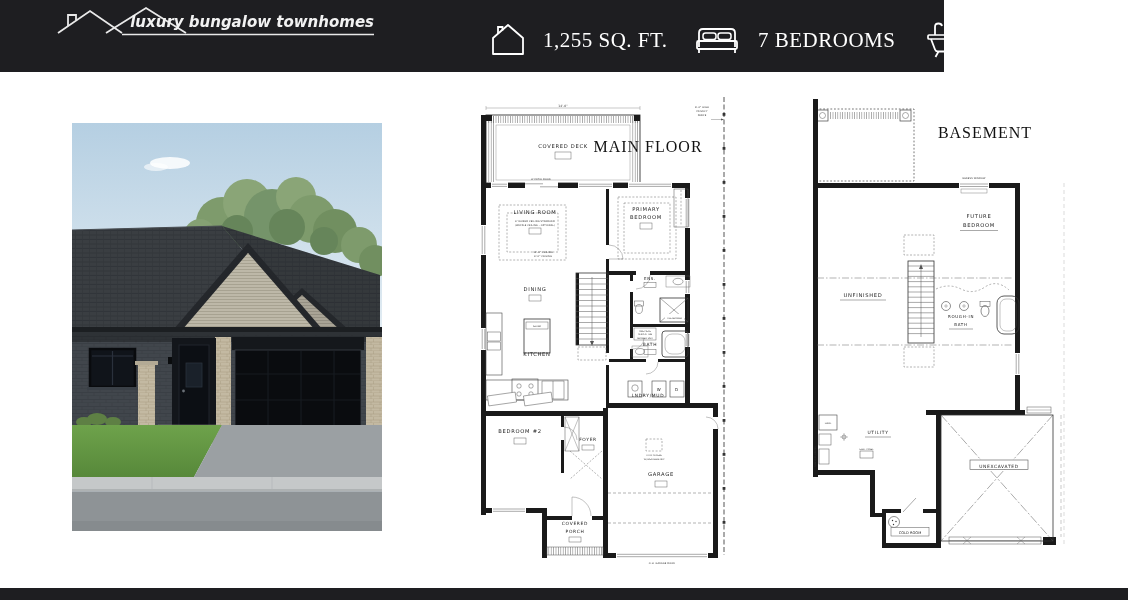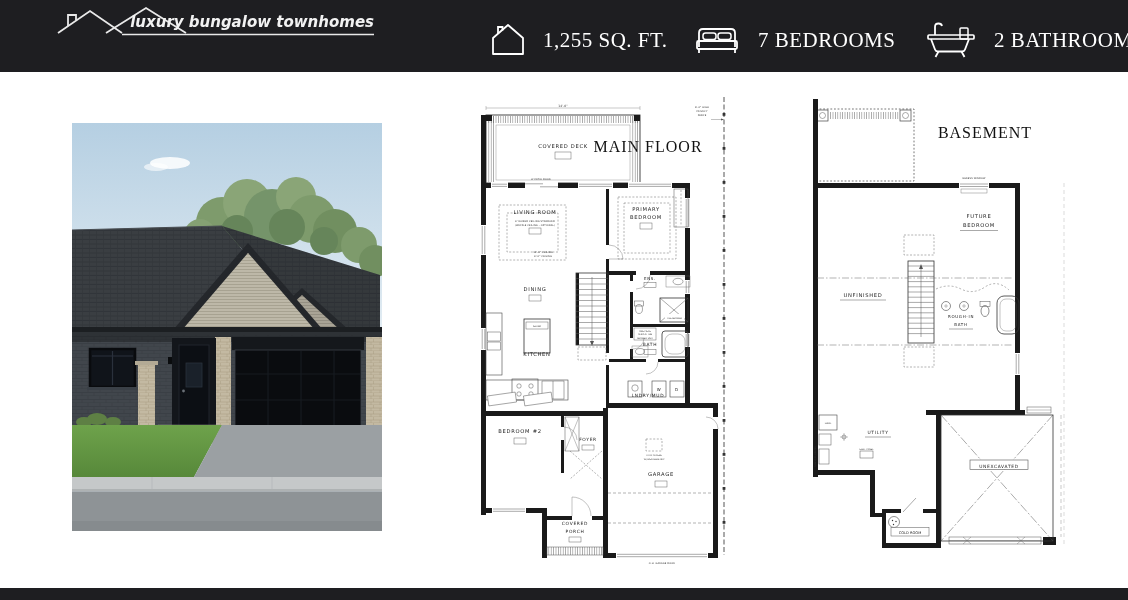--- a/index.html
+++ b/index.html
@@ -1,21 +1,21 @@
 <!DOCTYPE html>
 <html><head>
 <meta charset="utf-8">
 <style>
   html,body{margin:0;padding:0;}
   body{
     width:1128px;height:600px;position:relative;overflow:hidden;
     background:#ffffff;font-family:"Liberation Sans",sans-serif;
   }
   
-  .header{position:absolute;left:0;top:0;width:1128px;height:72px;background:#1e1e21;}
+  .header{position:absolute;left:0;top:0;width:944px;height:72px;background:#1e1e21;}
   .logo{position:absolute;left:44px;top:4px;width:330px;height:64px;color:#fff;}
   .logo-roof{position:absolute;left:0;top:2px;}
   .tagline{position:absolute;right:0;top:9px;font-family:"DejaVu Sans",sans-serif;
     font-style:italic;font-weight:bold;font-size:15px;color:#f2f2f2;white-space:nowrap;}
   .brand{position:absolute;left:2px;top:25px;font-family:"Liberation Serif",serif;
     font-size:30px;letter-spacing:1.5px;color:#fafafa;white-space:nowrap;}
   .stat{position:absolute;top:4px;height:72px;display:flex;align-items:center;gap:17px;color:#fff;}
   .stat-label{font-family:"Liberation Serif",serif;font-size:21px;letter-spacing:.5px;white-space:nowrap;}
   #stat-sqft{left:490px;} #stat-bed{left:693px;} #stat-bath{left:925px;}
   

